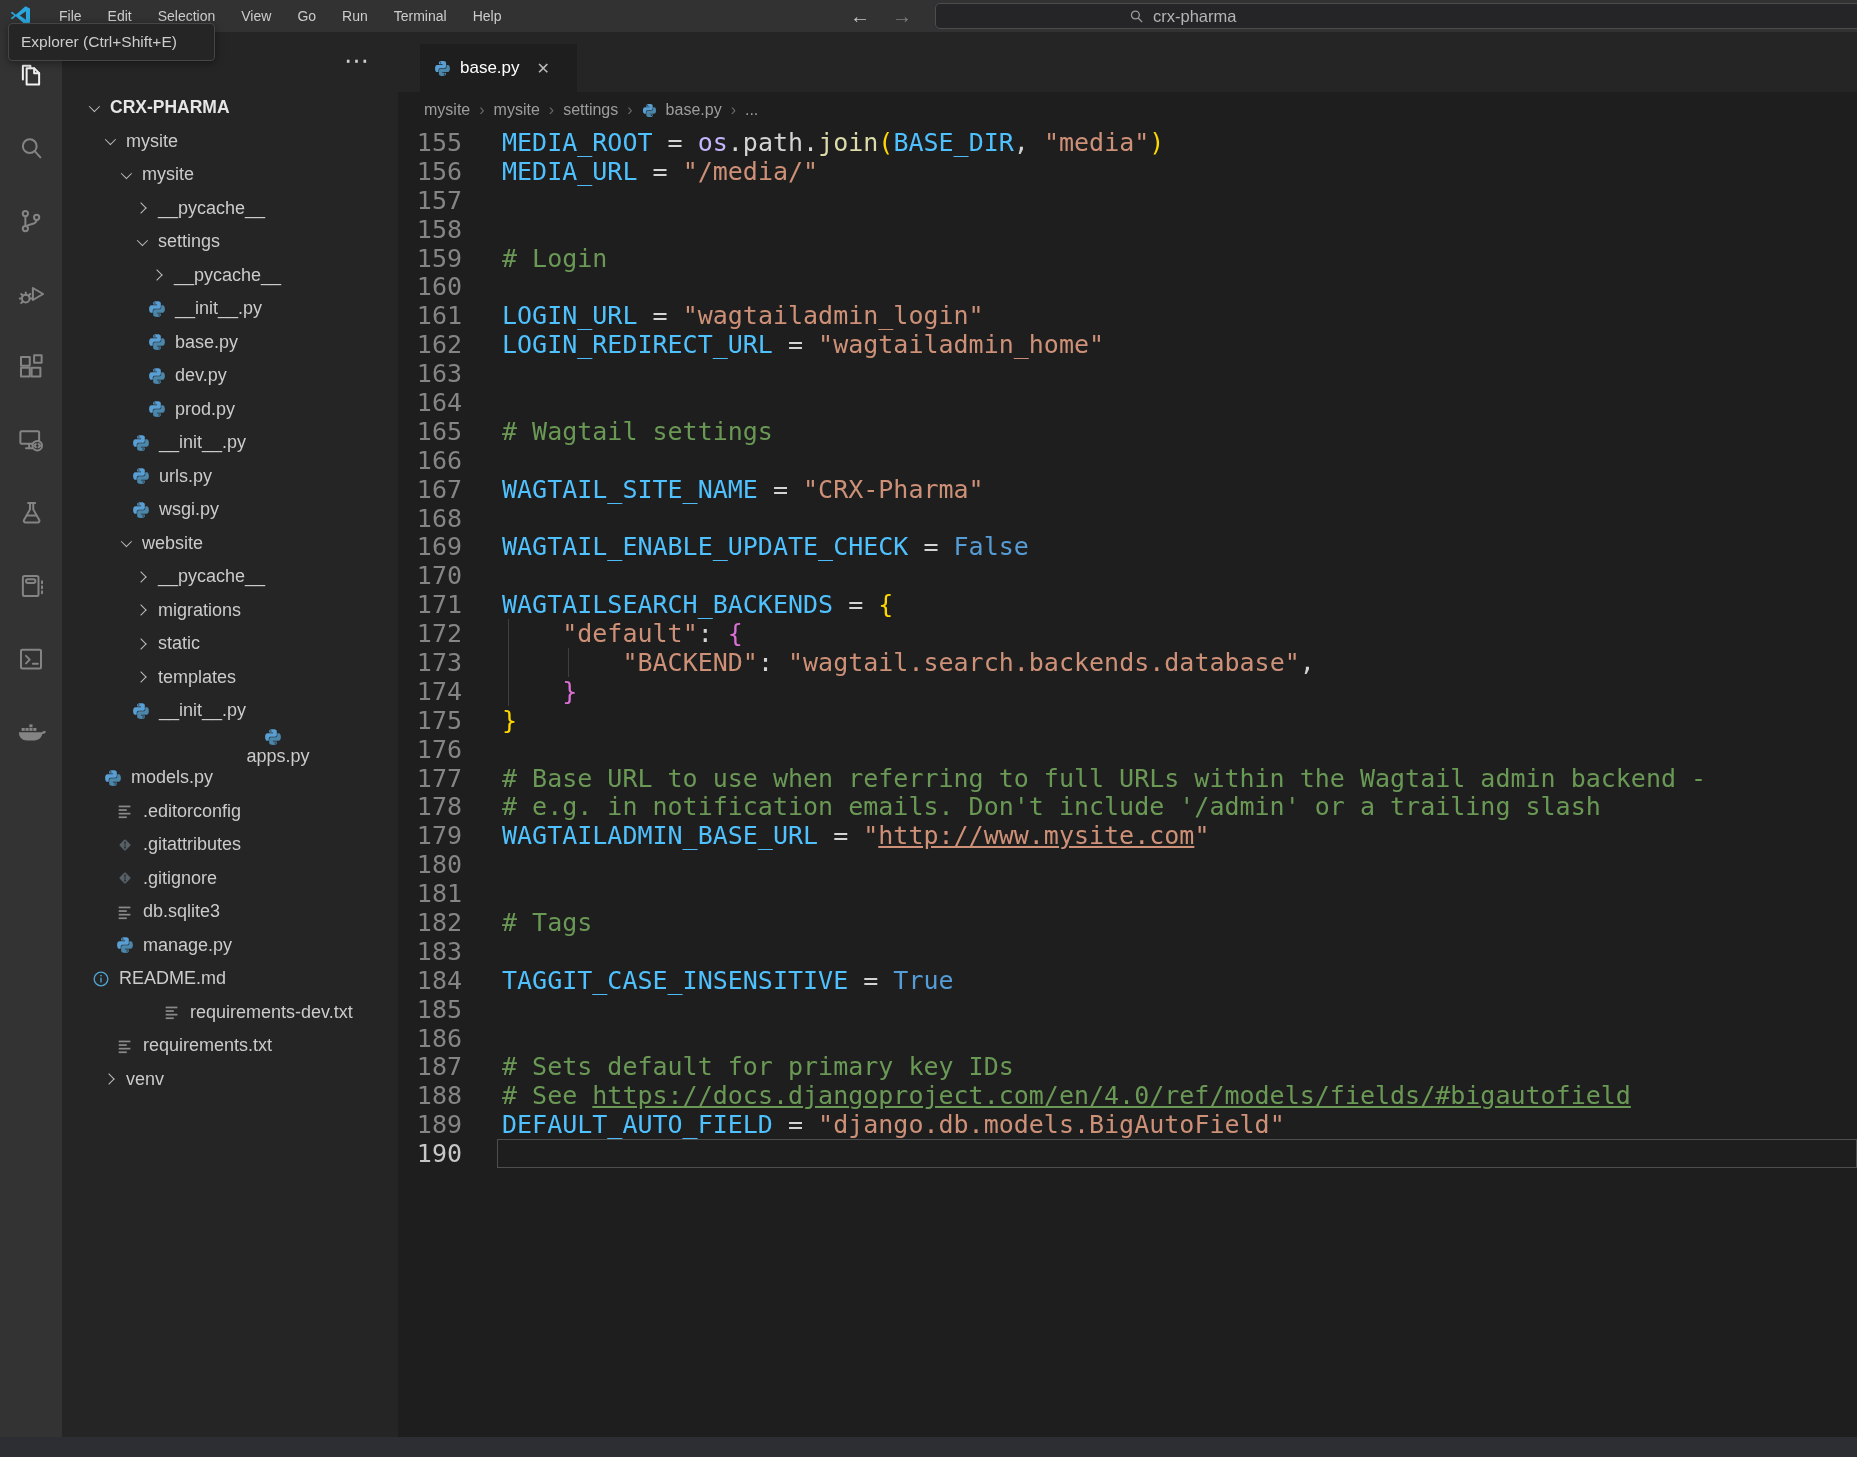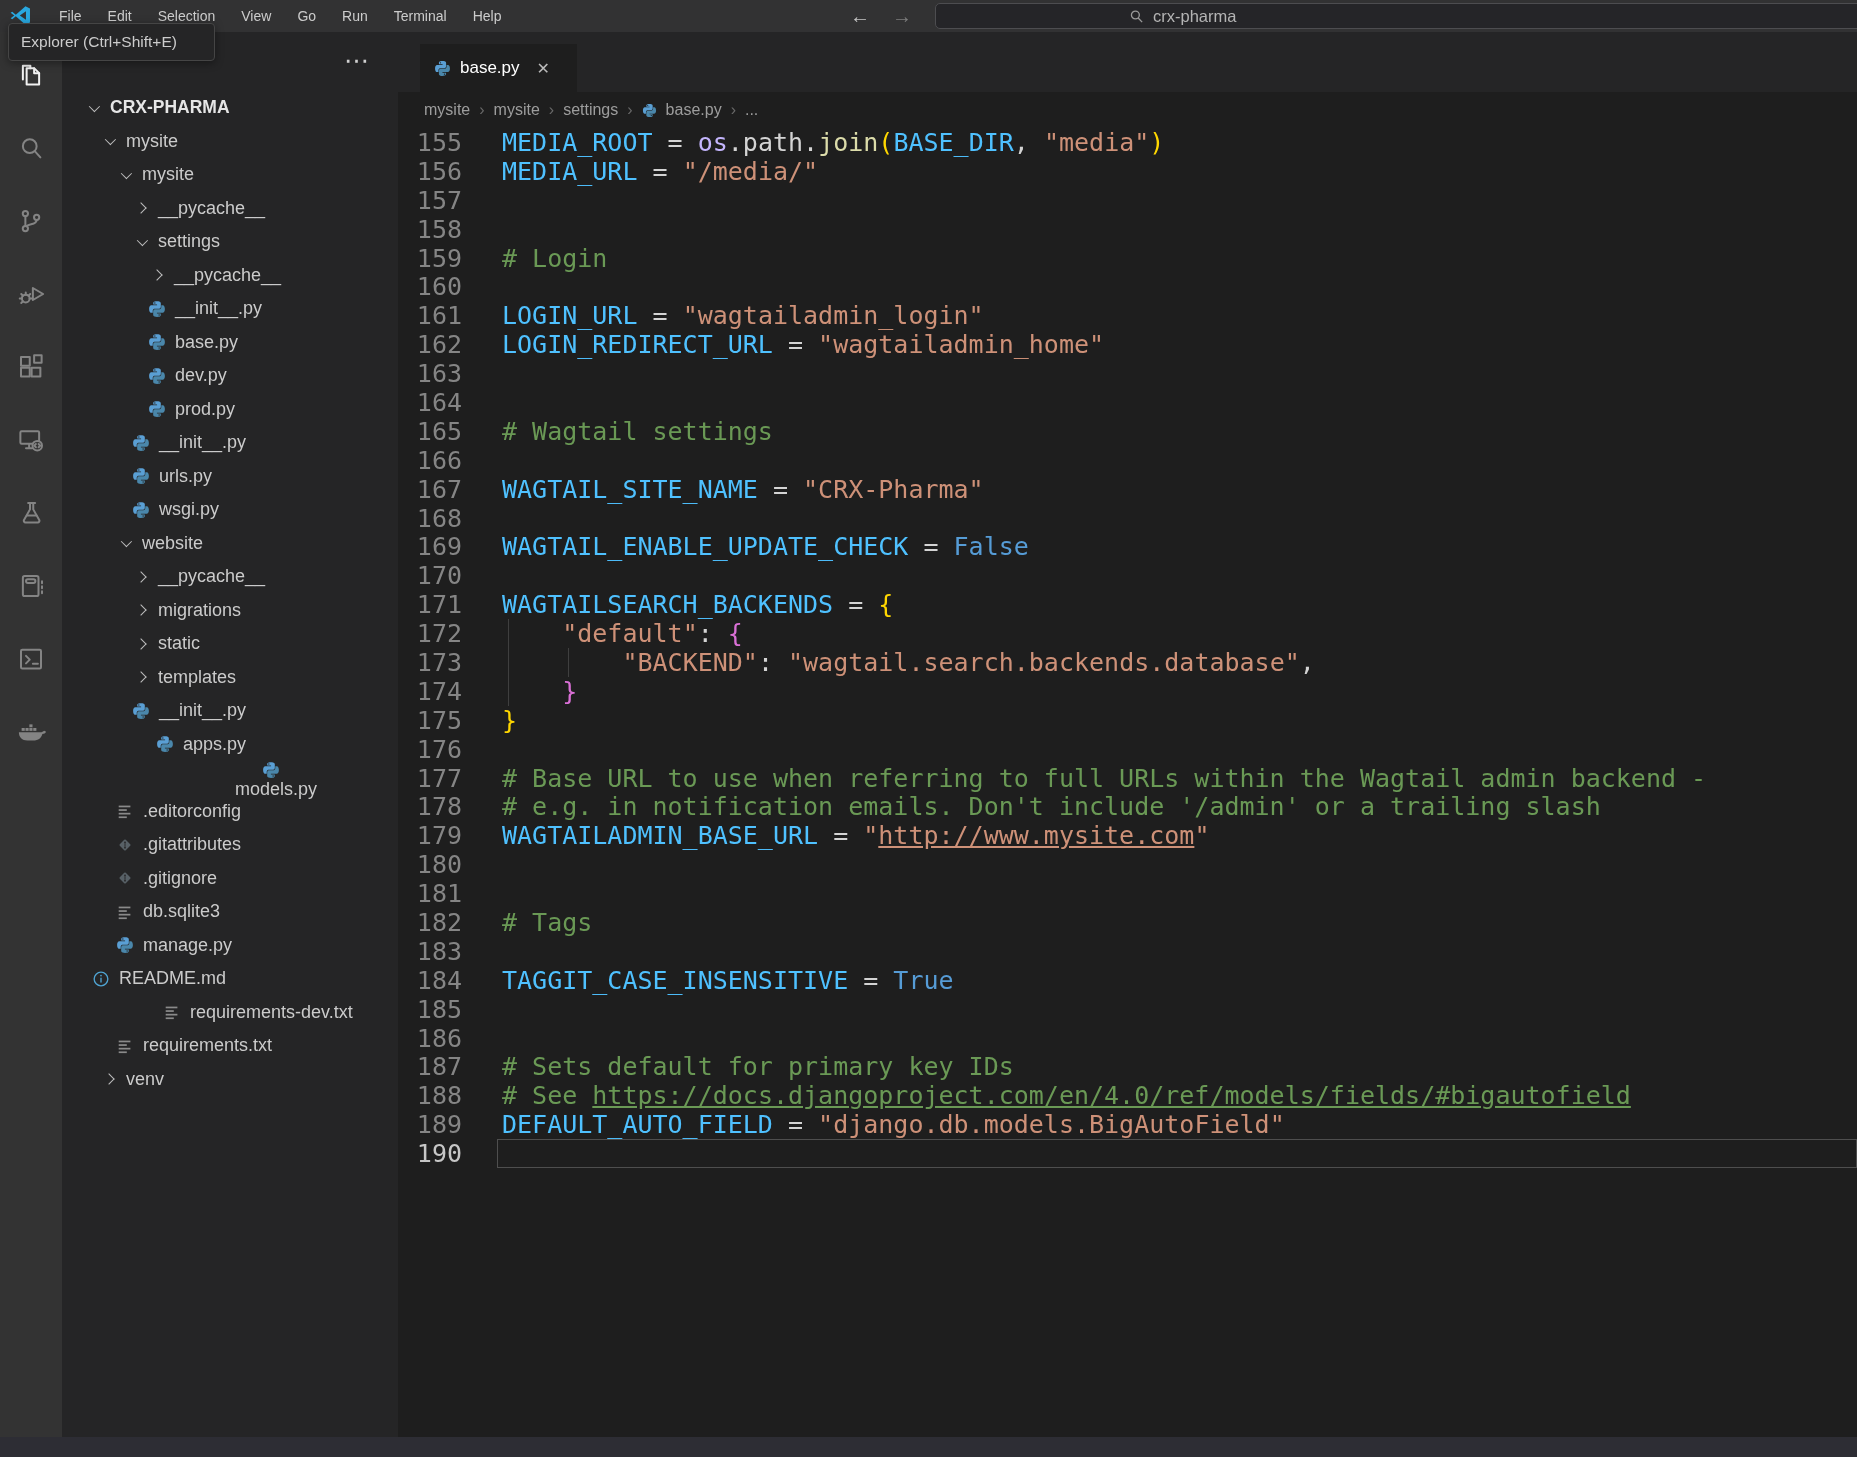--- a/index.html
+++ b/index.html
@@ -286,28 +286,28 @@
         <span class="chev closed"></span>
         <span>templates</span>
       </div>
       <div class="tree-row" style="padding-left: 72px;">
         <svg class="file-ico" viewBox="0 0 32 32">
           <path fill="#5a9fd4" d="M15.9 2c-7 0-6.6 3-6.6 3v3.2h6.8v1H6.5S2 8.7 2 15.9c0 7.2 4 6.9 4 6.9h2.4v-3.3s-.1-4 3.9-4h6.7s3.8.1 3.8-3.6V5.7S23.4 2 15.9 2zm-3.7 2.1a1.2 1.2 0 1 1 0 2.4 1.2 1.2 0 0 1 0-2.4z"></path>
           <path fill="#4a87ab" d="M16.1 30c7 0 6.6-3 6.6-3v-3.2h-6.8v-1h9.6s4.5.5 4.5-6.7c0-7.2-4-6.9-4-6.9h-2.4v3.3s.1 4-3.9 4h-6.7s-3.8-.1-3.8 3.6v6.2S8.6 30 16.1 30zm3.7-2.1a1.2 1.2 0 1 1 0-2.4 1.2 1.2 0 0 1 0 2.4z"></path>
         </svg>
         <span>__init__.py</span>
       </div>
-      <div class="tree-row" style="padding-left: 96px;">
+      <div class="tree-row" style="padding-left: 96px; flex-direction: column;">
         <svg class="file-ico" viewBox="0 0 32 32">
           <path fill="#5a9fd4" d="M15.9 2c-7 0-6.6 3-6.6 3v3.2h6.8v1H6.5S2 8.7 2 15.9c0 7.2 4 6.9 4 6.9h2.4v-3.3s-.1-4 3.9-4h6.7s3.8.1 3.8-3.6V5.7S23.4 2 15.9 2zm-3.7 2.1a1.2 1.2 0 1 1 0 2.4 1.2 1.2 0 0 1 0-2.4z"></path>
           <path fill="#4a87ab" d="M16.1 30c7 0 6.6-3 6.6-3v-3.2h-6.8v-1h9.6s4.5.5 4.5-6.7c0-7.2-4-6.9-4-6.9h-2.4v3.3s.1 4-3.9 4h-6.7s-3.8-.1-3.8 3.6v6.2S8.6 30 16.1 30zm3.7-2.1a1.2 1.2 0 1 1 0-2.4 1.2 1.2 0 0 1 0 2.4z"></path>
         </svg>
         <span>apps.py</span>
       </div>
-      <div class="tree-row" style="padding-left: 92px; flex-direction: column;">
+      <div class="tree-row" style="padding-left: 44px;">
         <svg class="file-ico" viewBox="0 0 32 32">
           <path fill="#5a9fd4" d="M15.9 2c-7 0-6.6 3-6.6 3v3.2h6.8v1H6.5S2 8.7 2 15.9c0 7.2 4 6.9 4 6.9h2.4v-3.3s-.1-4 3.9-4h6.7s3.8.1 3.8-3.6V5.7S23.4 2 15.9 2zm-3.7 2.1a1.2 1.2 0 1 1 0 2.4 1.2 1.2 0 0 1 0-2.4z"></path>
           <path fill="#4a87ab" d="M16.1 30c7 0 6.6-3 6.6-3v-3.2h-6.8v-1h9.6s4.5.5 4.5-6.7c0-7.2-4-6.9-4-6.9h-2.4v3.3s.1 4-3.9 4h-6.7s-3.8-.1-3.8 3.6v6.2S8.6 30 16.1 30zm3.7-2.1a1.2 1.2 0 1 1 0-2.4 1.2 1.2 0 0 1 0 2.4z"></path>
         </svg>
         <span>models.py</span>
       </div>
       <div class="tree-row" style="padding-left: 56px;">
         <svg class="file-ico" viewBox="0 0 20 20">
           <g fill="#8a8a8a">
             <rect x="3" y="4" width="13" height="1.9"></rect>

